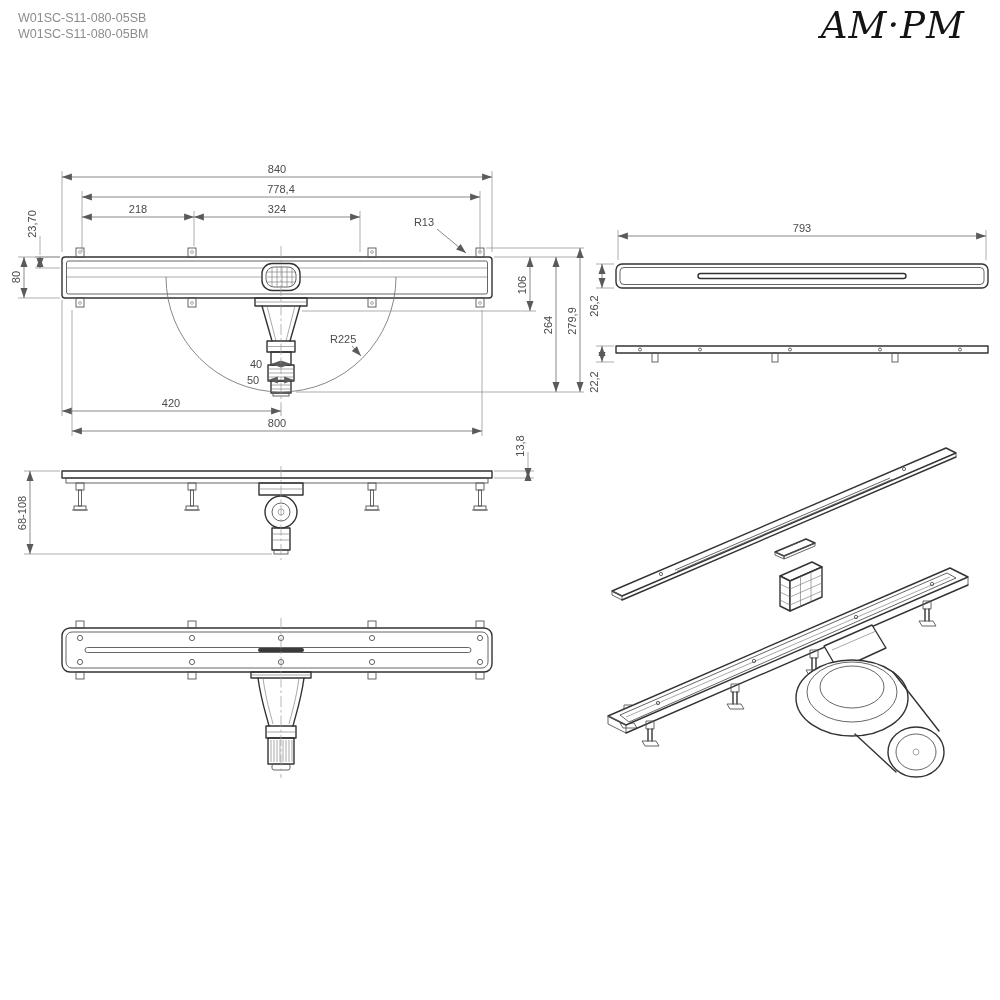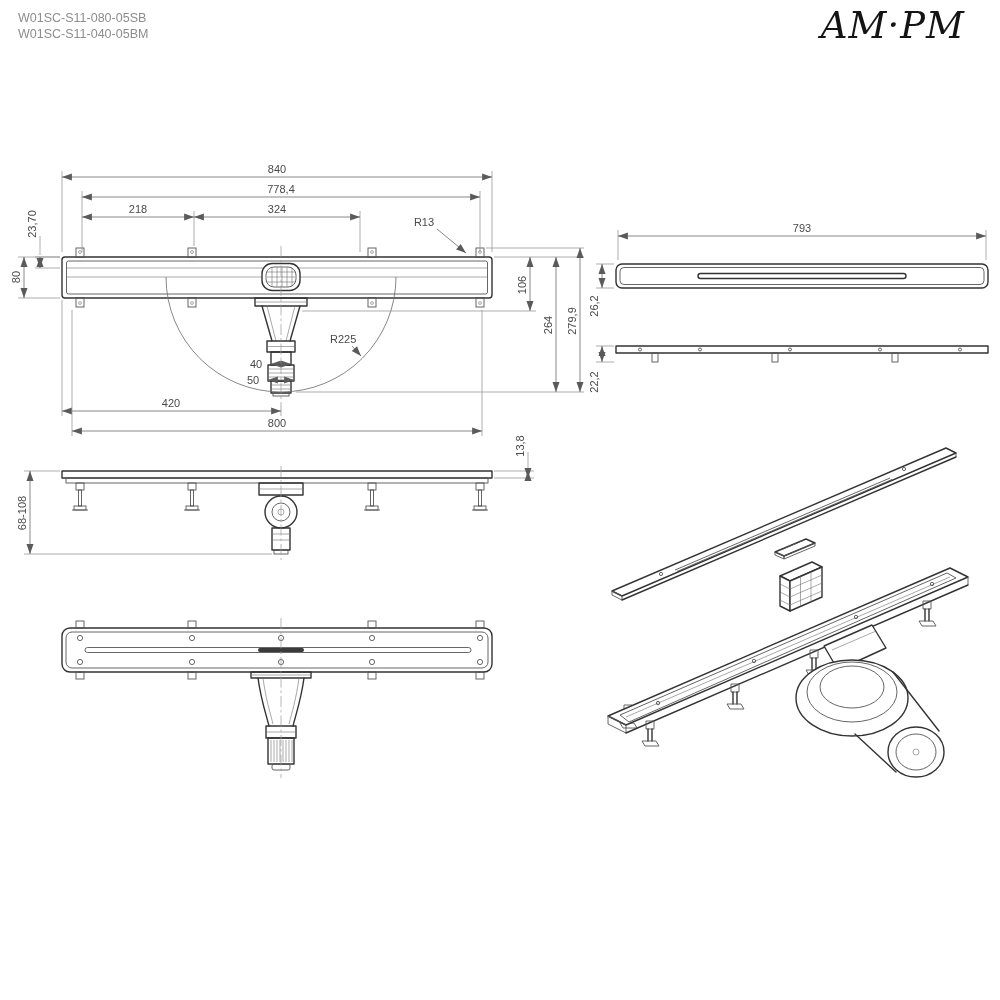--- a/index.html
+++ b/index.html
@@ -20,21 +20,21 @@
   .dim-text  { fill:var(--dimtext); font-size:11px; font-family:"Liberation Sans", sans-serif; }
   .slotfill  { fill:#3a3a3a; stroke:none; }
 </style>
 </head>
 <body>
 
 <div class="page">
 
   <div class="codes">
     <div>W01SC-S11-080-05SB</div>
-    <div>W01SC-S11-040-05BM</div>
+    <div>W01SC-S11-080-05BM</div>
   </div>
   <div class="logo">AM·PM</div>
 
   <svg class="drawing" width="1000" height="1000" viewBox="0 0 1000 1000" xmlns="http://www.w3.org/2000/svg">
     <defs>
       <marker id="arr" viewBox="0 0 10 8" markerWidth="11" markerHeight="9" refX="9.5" refY="4" orient="auto-start-reverse" markerUnits="userSpaceOnUse">
         <path d="M0.5,0.8 L9.5,4 L0.5,7.2 Z" fill="#5a5a5a"></path>
       </marker>
     </defs>
 

